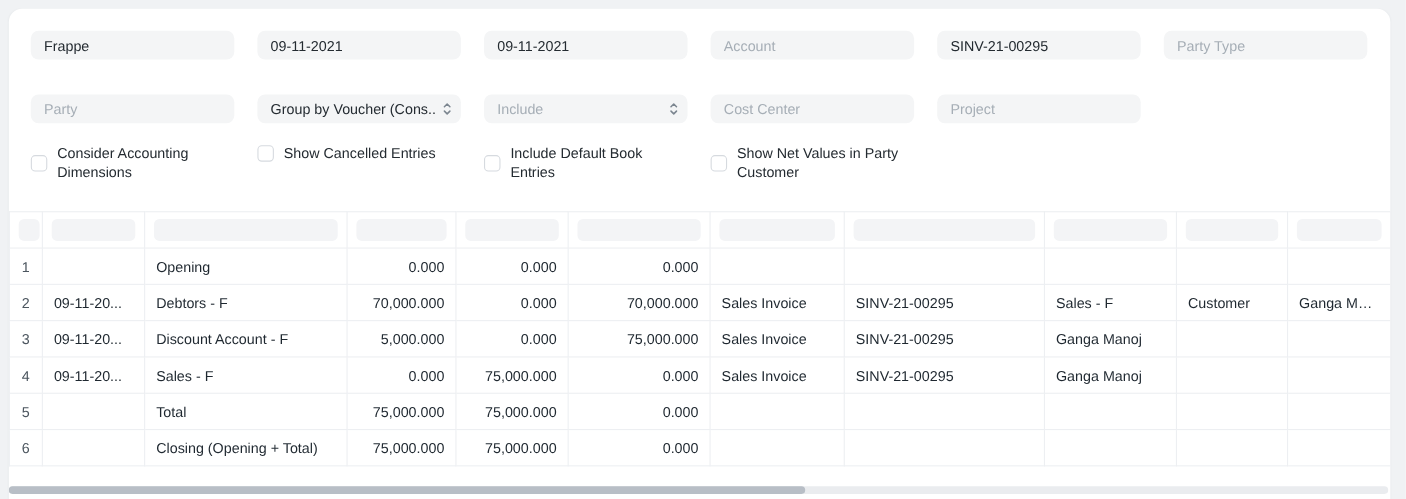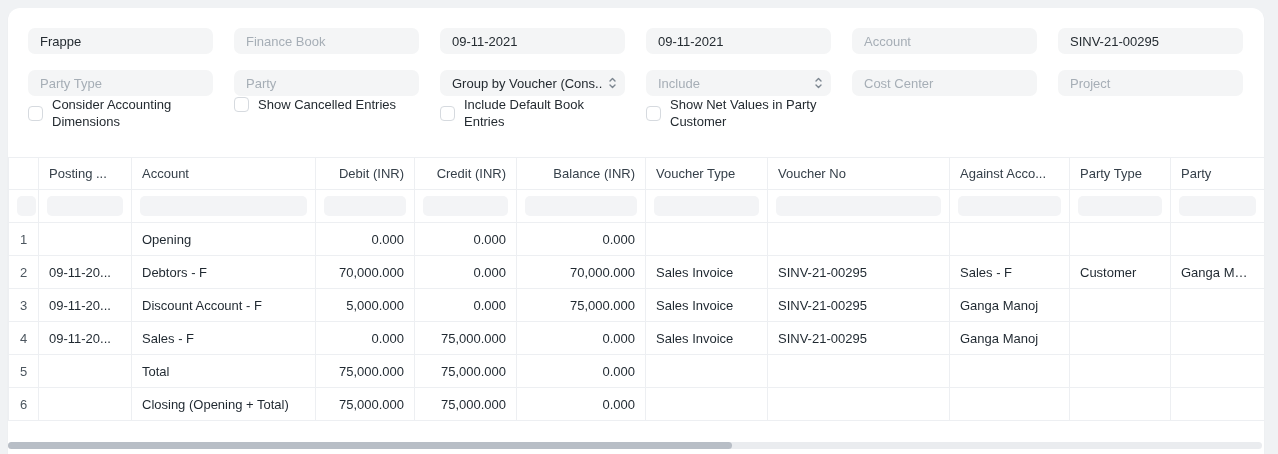--- a/index.html
+++ b/index.html
@@ -18,21 +18,21 @@
     border-radius: 12px 12px 0 0;
     box-shadow: 0 1px 2px rgba(25,39,52,0.04);
     overflow: hidden;
   }
   .filters { padding: 20px 20px 0 20px; }
   .filter-grid, .check-grid {
     display: grid;
     grid-template-columns: repeat(6, 185px);
     column-gap: 21px;
   }
-  .filter-grid { row-gap: 16px; }
+  .filter-grid { row-gap: 32px; }
   .f-input {
     position: relative;
     height: 26px;
     background: #f4f5f6;
     border-radius: 7px;
     display: flex;
     align-items: center;
     padding: 0 12px;
     font-size: 13px;
     color: #242b31;
@@ -41,21 +41,21 @@
   .f-input .f-text {
     overflow: hidden; white-space: nowrap; text-overflow: ellipsis;
     padding-right: 4px;
   }
   .f-input.ph .f-text { color: #a6aeb6; }
   .sel-chev {
     position: absolute; right: 8px; top: 50%;
     transform: translateY(-50%);
     display: flex; align-items: center;
   }
-  .check-grid { align-items: start; }
+  .check-grid { margin-top: 19px; align-items: start; }
   .check { display: flex; align-items: center; gap: 9px; cursor: pointer; }
   .cbox {
     width: 15px; height: 15px; flex-shrink: 0;
     background: #fff;
     border: 1px solid #d6dadf;
     border-radius: 4px;
   }
   .clabel {
     font-size: 13px; line-height: 17px; color: #242b31; max-width: 170px;
   }
@@ -109,23 +109,20 @@
   }
 </style>
 </head>
 <body>
 
 <div class="card">
   <div class="filters">
     <div class="filter-grid" id="filter-grid">
         <div class="f-input">
           <span class="f-text">Frappe</span>
-        </div>
-        <div class="f-input ph">
-          <span class="f-text">Finance Book</span>
         </div>
         <div class="f-input">
           <span class="f-text">09-11-2021</span>
         </div>
         <div class="f-input">
           <span class="f-text">09-11-2021</span>
         </div>
         <div class="f-input ph">
           <span class="f-text">Account</span>
         </div>
@@ -191,33 +188,20 @@
           <col style="width: 99px;">
           <col style="width: 102px;">
           <col style="width: 129px;">
           <col style="width: 122px;">
           <col style="width: 182px;">
           <col style="width: 120px;">
           <col style="width: 101px;">
           <col style="width: 94px;">
         </colgroup>
       <thead>
-        <tr id="header-row">
-            <th></th>
-            <th>Posting ...</th>
-            <th>Account</th>
-            <th class="num">Debit (INR)</th>
-            <th class="num">Credit (INR)</th>
-            <th class="num">Balance (INR)</th>
-            <th>Voucher Type</th>
-            <th>Voucher No</th>
-            <th>Against Acco...</th>
-            <th>Party Type</th>
-            <th>Party</th>
-          </tr>
         <tr id="column-filter-row" class="col-filter-row">
             <td>
               <div class="pill small"></div>
             </td>
             <td>
               <div class="pill"></div>
             </td>
             <td>
               <div class="pill"></div>
             </td>

